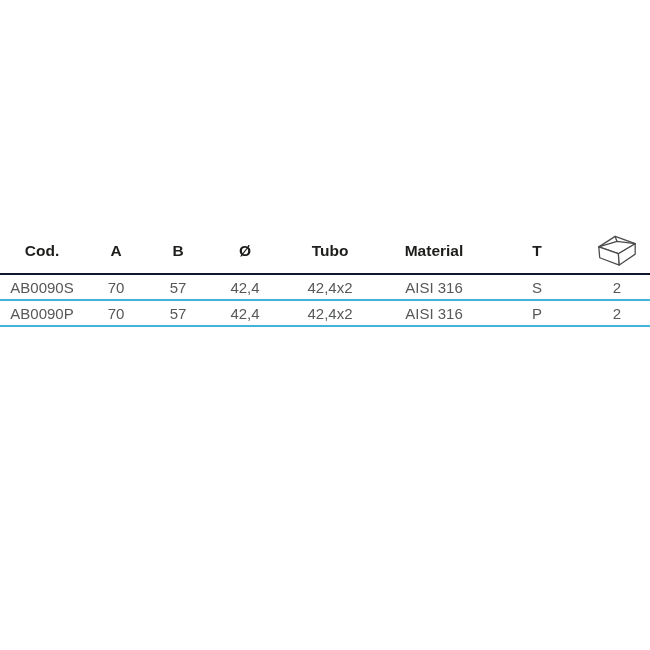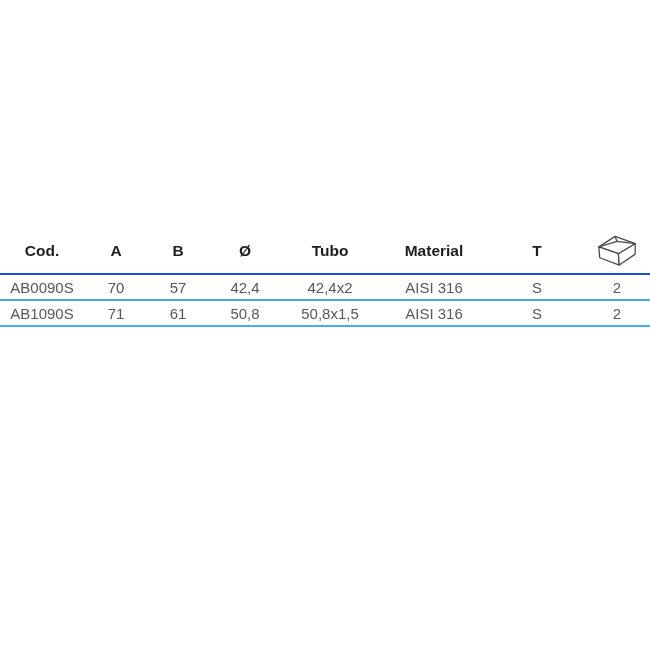--- a/index.html
+++ b/index.html
@@ -30,21 +30,21 @@
     vertical-align: middle;
     white-space: nowrap;
   }
   .spec-table thead tr {
     height: 46px;
   }
   .spec-table thead th {
     font-weight: bold;
     font-size: 15.5px;
     color: #1d1d1b;
-    border-bottom: 2px solid #1d4ed8;
+    border-bottom: 2px solid #0f172a;
     margin-left: 36px;
   }
   .spec-table tbody tr {
     height: 26px;
   }
   .spec-table tbody td {
     font-size: 15px;
     color: #57585a;
     border-bottom: 2px solid #44b2d9;
   }
@@ -103,24 +103,24 @@
         <td>AB0090S</td>
         <td>70</td>
         <td>57</td>
         <td>42,4</td>
         <td>42,4x2</td>
         <td>AISI 316</td>
         <td>S</td>
         <td>2</td>
       </tr>
       <tr>
-        <td>AB1090S</td>
-        <td>71</td>
-        <td>61</td>
-        <td>50,8</td>
-        <td>50,8x1,5</td>
+        <td>AB0090P</td>
+        <td>70</td>
+        <td>57</td>
+        <td>42,4</td>
+        <td>42,4x2</td>
         <td>AISI 316</td>
-        <td>S</td>
+        <td>P</td>
         <td>2</td>
       </tr>
     </tbody>
   </table>
 </div>
 
 </body></html>

